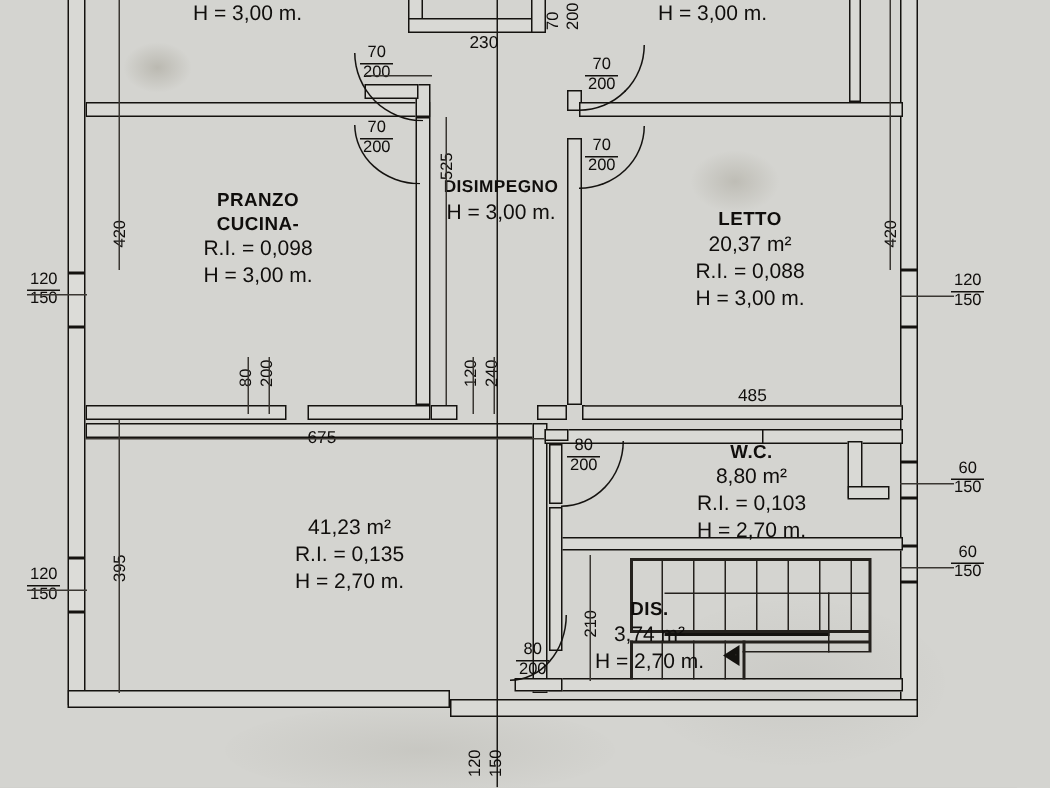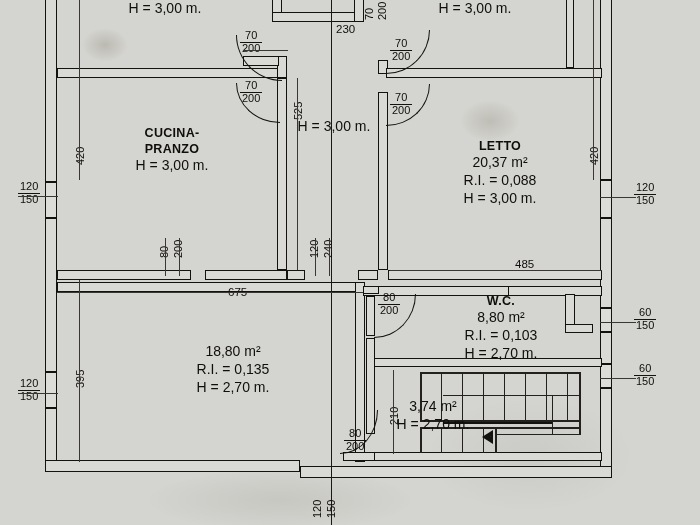--- a/index.html
+++ b/index.html
@@ -15,21 +15,21 @@
   .paper-tint{position:absolute;border-radius:50%;pointer-events:none;}
   .wall{position:absolute;background:#d9d9d5;border:1.6px solid #14120f;box-sizing:border-box;}
   .wall.thin{border-width:1.3px;}
   .hair{position:absolute;background:#3a3732;}
   .rm{position:absolute;text-align:center;color:#100e0c;line-height:1.28;}
   .rm .nm{font-size:12.5px;font-weight:700;letter-spacing:.3px;}
   .rm .vl{font-size:14px;font-weight:400;}
   .dimfrac{position:absolute;color:#100e0c;font-size:11px;line-height:1.08;text-align:center;}
   .dimfrac .top{border-bottom:1.2px solid #14120f;padding:0 2px 0 2px;}
   .dimfrac .bot{padding:0 2px;}
-  .dimlbl{position:absolute;color:#100e0c;font-size:11.5px;white-space:nowrap;margin-left:23px;}
+  .dimlbl{position:absolute;color:#100e0c;font-size:11.5px;white-space:nowrap;}
   .vlbl{position:absolute;color:#100e0c;font-size:11px;white-space:nowrap;
         transform:rotate(-90deg);transform-origin:0 0;}
   .swing{position:absolute;border:1.4px solid #14120f;background:transparent;box-sizing:border-box;}
   .axis{position:absolute;background:#1a1815;width:1.3px;}
   .stairline{position:absolute;background:#24211d;}
 </style>
 </head>
 <body>
 
 <div id="plan">
@@ -156,50 +156,53 @@
 
   <div class="rm" style="left:95px;top:0px;width:140px;">
     <div class="vl">H = 3,00 m.</div>
   </div>
 
   <div class="rm" style="left:400px;top:0px;width:150px;">
     <div class="vl">H = 3,00 m.</div>
   </div>
 
   <div class="rm" style="left:98px;top:125px;width:148px;">
+    <div class="nm">PRANZO</div>
     <div class="nm">CUCINA-</div>
-    <div class="nm">PRANZO</div>
+    <div class="vl">R.I. = 0,098</div>
     <div class="vl">H = 3,00 m.</div>
   </div>
 
   <div class="rm" style="left:282px;top:118px;width:104px;">
+    <div class="nm" style="font-size:11.5px;">DISIMPEGNO</div>
     <div class="vl">H = 3,00 m.</div>
   </div>
 
   <div class="rm" style="left:432px;top:138px;width:136px;">
     <div class="nm">LETTO</div>
     <div class="vl">20,37 m²</div>
     <div class="vl">R.I. = 0,088</div>
     <div class="vl">H = 3,00 m.</div>
   </div>
 
   <div class="rm" style="left:155px;top:343px;width:156px;">
-    <div class="vl">18,80 m²</div>
+    <div class="vl">41,23 m²</div>
     <div class="vl">R.I. = 0,135</div>
     <div class="vl">H = 2,70 m.</div>
   </div>
 
   <div class="rm" style="left:440px;top:293px;width:122px;">
     <div class="nm">W.C.</div>
     <div class="vl">8,80 m²</div>
     <div class="vl">R.I. = 0,103</div>
     <div class="vl">H = 2,70 m.</div>
   </div>
 
   <div class="rm" style="left:385px;top:398px;width:96px;">
+    <div class="nm">DIS.</div>
     <div class="vl">3,74 m²</div>
     <div class="vl">H = 2,70 m.</div>
   </div>
 
   <div class="dimfrac" style="left:240px;top:30px;">
     <div class="top">70</div>
     <div class="bot">200</div>
   </div>
 
   <div class="dimfrac" style="left:240px;top:80px;">

